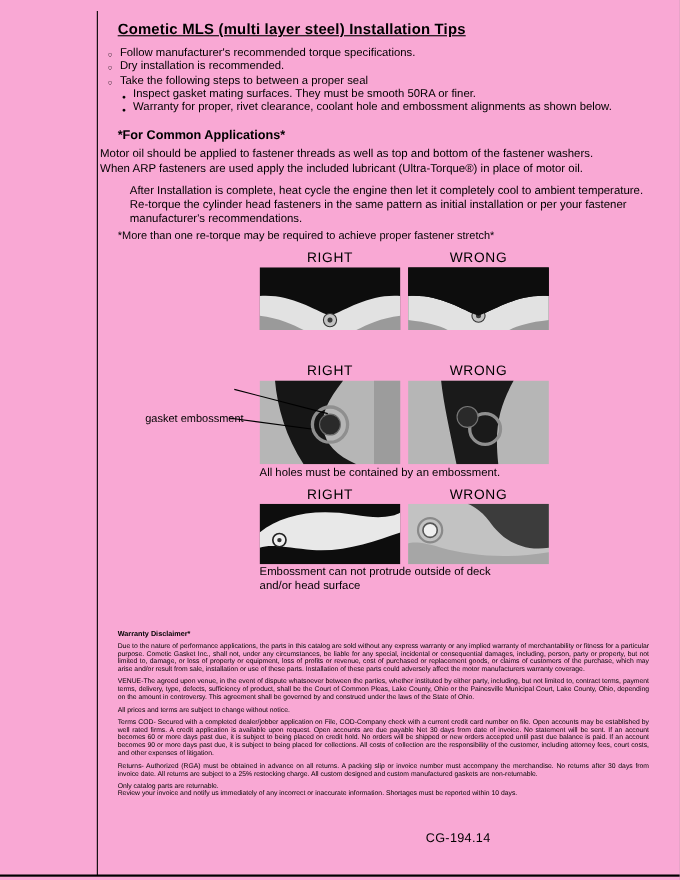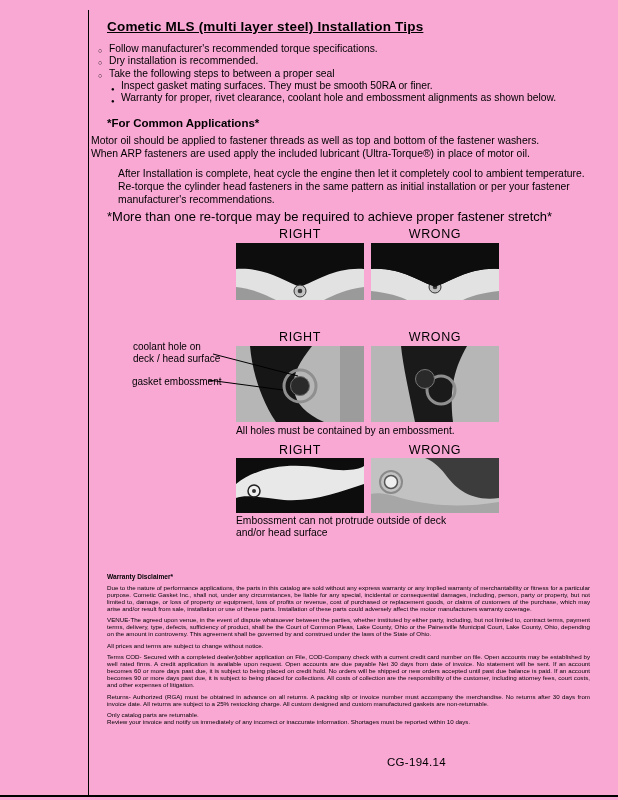--- a/index.html
+++ b/index.html
@@ -25,21 +25,21 @@
   }
   .blist > li::before{
     content:"○";position:absolute;left:0;top:2px;font-size:7px;
   }
   .sublist{margin-left:12px;}
   .sublist li::before{
     content:"●";position:absolute;left:1px;top:3px;font-size:6px;
   }
   .heading{font-size:11.5px;font-weight:bold;white-space:nowrap;}
   .para{font-size:10.4px;line-height:13px;}
-  .note{font-size:13px;white-space:nowrap;}
+  .note{font-size:10px;white-space:nowrap;}
   .dlabel{
     width:128px;text-align:center;font-size:12.5px;letter-spacing:.6px;
   }
   .dimg{width:128px;display:block;}
   .caption{font-size:10.3px;line-height:12px;}
   .callout{font-size:10px;line-height:11.5px;}
   .disc{width:483px;}
   .disc-h{font-size:6.6px;font-weight:bold;margin:0 0 3.5px 0;}
   .disc p{font-size:6.2px;line-height:7px;margin:0 0 4.5px 0;text-align:justify;}
   .footer{font-size:11.5px;letter-spacing:.3px;}
@@ -102,24 +102,20 @@
     <circle cx="64" cy="40" r="16" fill="none" stroke="#8f8f8f" stroke-width="3"></circle>
     <circle cx="64" cy="40" r="9.5" fill="#2a2a2a" stroke="#6a6a6a" stroke-width="1"></circle>
   </svg>
   <svg class="abs dimg" style="left:371px;top:346px;" width="128" height="76" viewBox="0 0 128 76">
     <rect width="128" height="76" fill="#b6b6b6"></rect>
     <path d="M30,0 L96,0 C84,22 78,40 82,76 L44,76 C38,46 32,20 30,0 Z" fill="#1a1a1a"></path>
     <circle cx="70" cy="44" r="14" fill="none" stroke="#8f8f8f" stroke-width="3"></circle>
     <circle cx="54" cy="33" r="9.5" fill="#2a2a2a" stroke="#777" stroke-width="1"></circle>
   </svg>
 
-  <div class="abs callout" style="left:133px;top:341px;width:95px;">
-    <div>coolant hole on</div>
-    <div>deck / head surface</div>
-  </div>
   <div class="abs callout" style="left:132px;top:376px;">gasket embossment</div>
   <svg class="abs" style="left:205px;top:350px;" width="100" height="45" viewBox="0 0 100 45">
     <line x1="8" y1="4" x2="93" y2="26" stroke="#000" stroke-width="1"></line>
     <line x1="3" y1="30" x2="78" y2="40" stroke="#000" stroke-width="1"></line>
   </svg>
 
   <div class="abs caption" style="left:236px;top:425px;width:280px;">All holes must be contained by an embossment.</div>
 
   <div class="abs dlabel" style="left:236px;top:443px;">RIGHT</div>
   <div class="abs dlabel" style="left:371px;top:443px;">WRONG</div>

